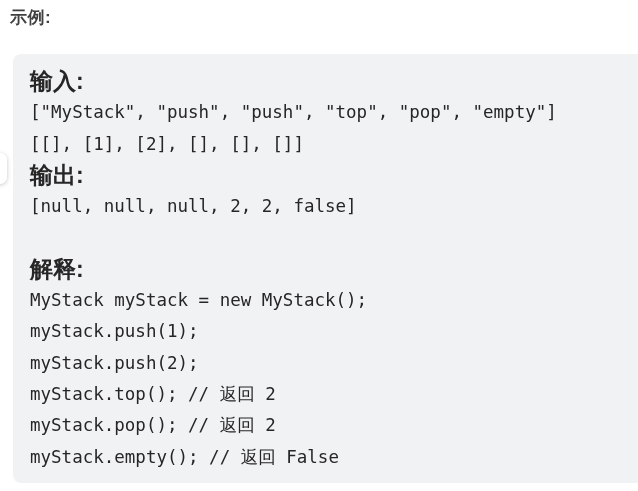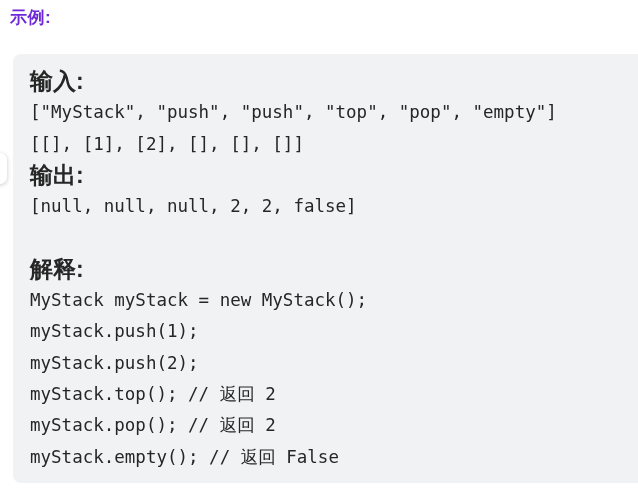--- a/index.html
+++ b/index.html
@@ -19,21 +19,21 @@
     overflow: hidden;
     background: #ffffff;
   }
   .heading {
     position: absolute;
     left: 10px;
     top: 6px;
     margin: 0;
     font-size: 17px;
     font-weight: 700;
-    color: #6d28d9;
+    color: #404040;
     letter-spacing: 0.5px;
     font-family: "Liberation Sans", sans-serif;
   }
   .example {
     position: absolute;
     left: 13px;
     top: 54px;
     right: -10px;
     bottom: 8px;
     margin: 0;

